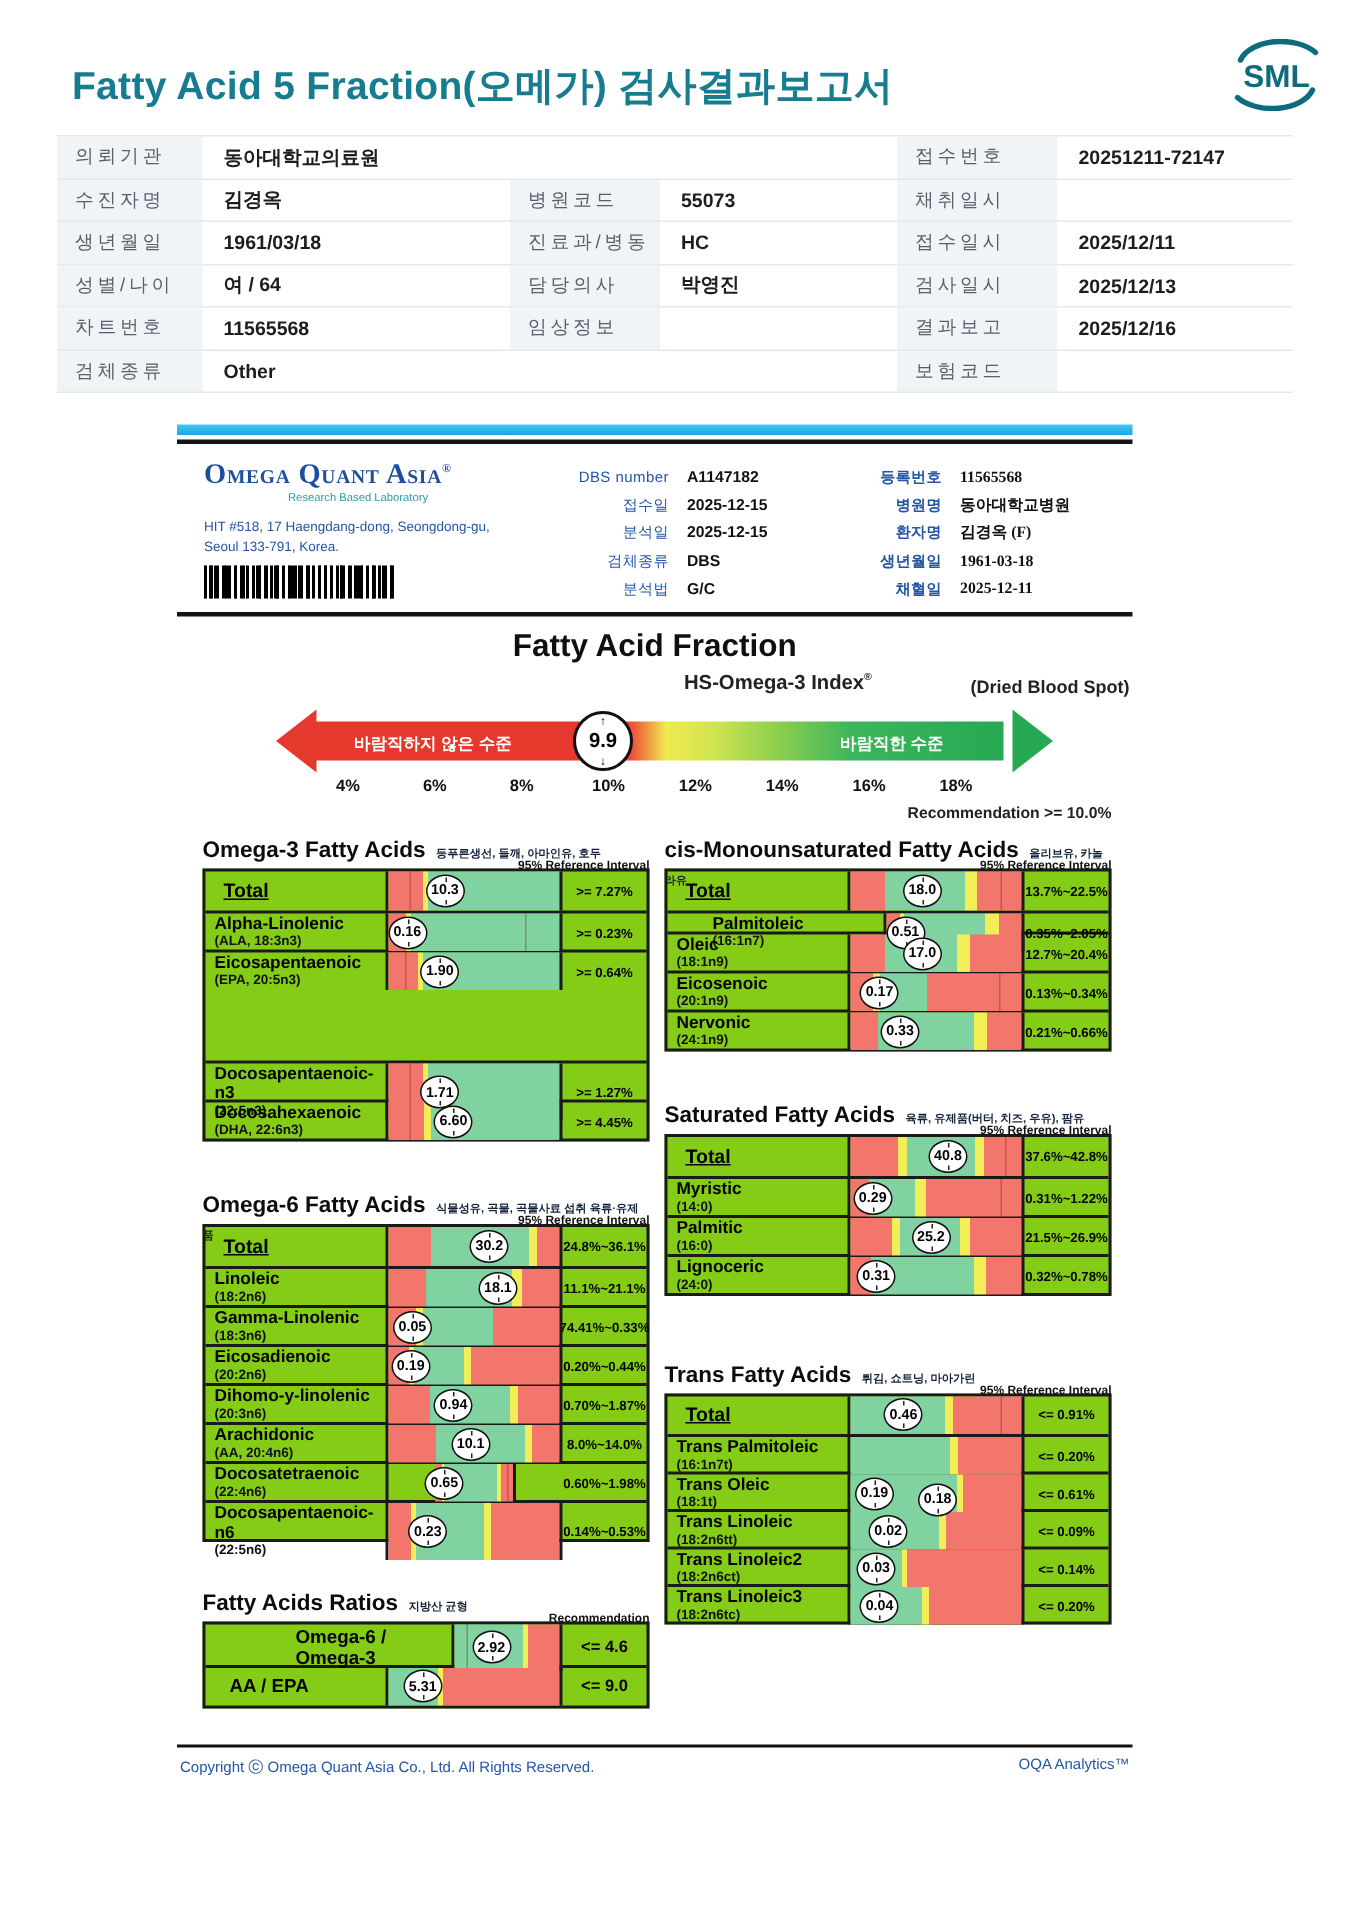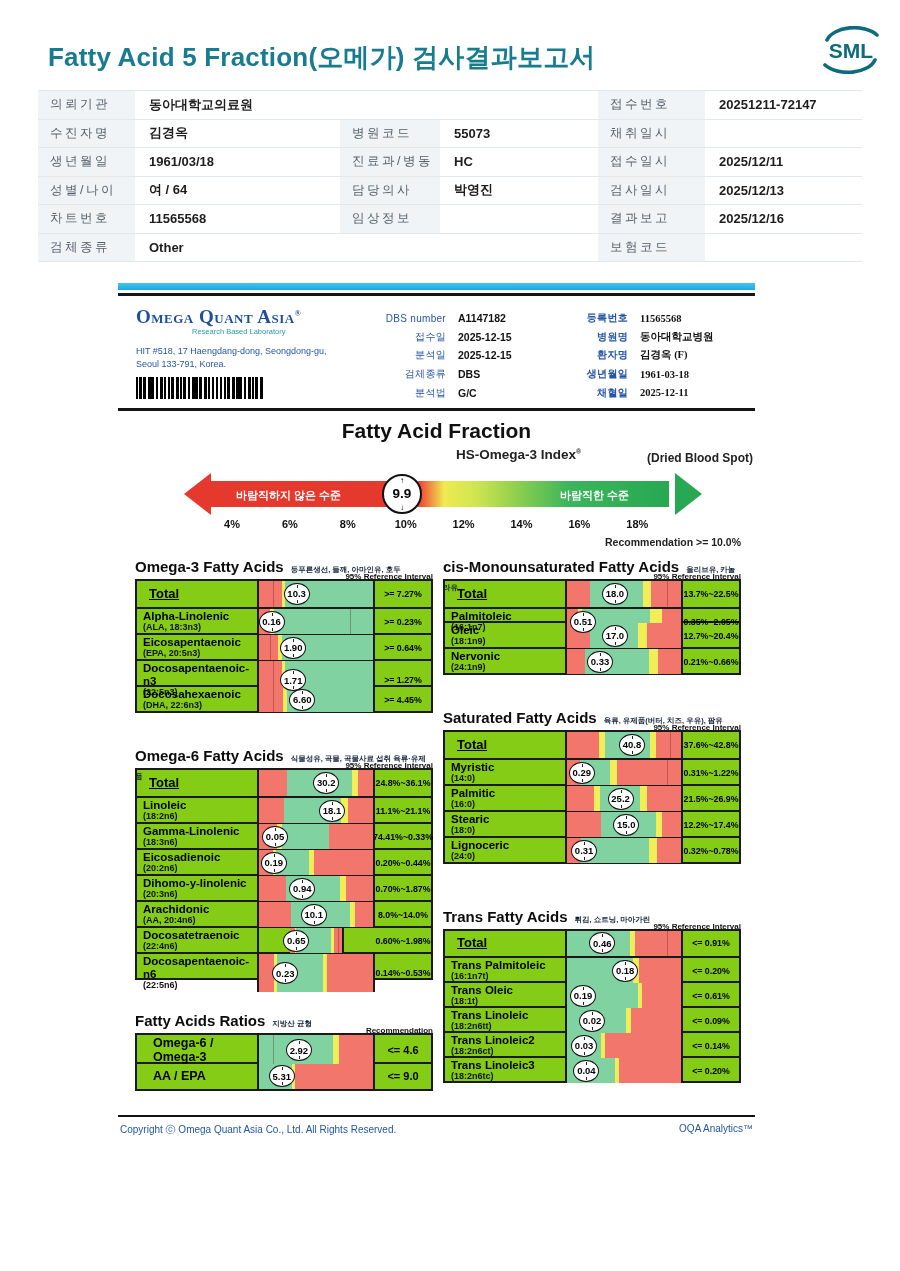--- a/index.html
+++ b/index.html
@@ -295,21 +295,21 @@
                 <div class="name-cell">
                   <div class="n1">Eicosapentaenoic</div>
                   <div class="n2">(EPA, 20:5n3)</div>
                 </div>
                 <div class="bar-cell" style="background: linear-gradient(to right, rgb(243, 118, 108) 0%, rgb(243, 118, 108) 17%, rgb(242, 238, 88) 17%, rgb(242, 238, 88) 20%, rgb(128, 211, 161) 20%, rgb(128, 211, 161) 100%);">
                   <div class="vline" style="left: 10%;"></div>
                   <div class="marker" style="left: 30%;">1.90</div>
                 </div>
                 <div class="ref-cell">&gt;= 0.64%</div>
               </div>
-              <div class="prow" style="height: 26px;">
+              <div class="prow" style="height: 26px; margin-top: 48px;">
                 <div class="name-cell">
                   <div class="n1">Docosapentaenoic-n3</div>
                   <div class="n2">(22:5n3)</div>
                 </div>
                 <div class="bar-cell" style="background: linear-gradient(to right, rgb(243, 118, 108) 0%, rgb(243, 118, 108) 20%, rgb(242, 238, 88) 20%, rgb(242, 238, 88) 23%, rgb(128, 211, 161) 23%, rgb(128, 211, 161) 100%);">
                   <div class="vline" style="left: 12%;"></div>
                   <div class="marker" style="left: 30%;">1.71</div>
                 </div>
                 <div class="ref-cell">&gt;= 1.27%</div>
               </div>
@@ -413,21 +413,21 @@
                 <div class="ref-cell">0.14%~0.53%</div>
               </div>
             </div>
         </div>
         <div class="panel mt-c ratios">
           <div class="panel-head">
             <span class="p-title">Fatty Acids Ratios</span><span class="p-note">지방산 균형</span>
             <span class="p-ref">Recommendation</span>
           </div>
           <div class="ptable">
-              <div class="prow" style="height: 27px;">
+              <div class="prow" style="height: 27px; margin-left: 44px;">
                 <div class="name-cell">
                   <div class="n1">Omega-6 / Omega-3</div>
                 </div>
                 <div class="bar-cell" style="background: linear-gradient(to right, rgb(128, 211, 161) 0%, rgb(128, 211, 161) 65%, rgb(242, 238, 88) 65%, rgb(242, 238, 88) 70%, rgb(243, 118, 108) 70%, rgb(243, 118, 108) 100%);">
                   <div class="vline" style="left: 12%;"></div>
                   <div class="marker" style="left: 35%;">2.92</div>
                 </div>
                 <div class="ref-cell big">&lt;= 4.6</div>
               </div>
               <div class="prow" style="height: 27px;">
@@ -452,39 +452,50 @@
               <div class="prow total" style="height: 26px;">
                 <div class="name-cell">
                   <div class="n1">Total</div>
                 </div>
                 <div class="bar-cell" style="background: linear-gradient(to right, rgb(243, 118, 108) 0%, rgb(243, 118, 108) 20%, rgb(128, 211, 161) 20%, rgb(128, 211, 161) 67%, rgb(242, 238, 88) 67%, rgb(242, 238, 88) 74%, rgb(243, 118, 108) 74%, rgb(243, 118, 108) 100%);">
                   <div class="vline" style="left: 88%;"></div>
                   <div class="marker" style="left: 42%;">18.0</div>
                 </div>
                 <div class="ref-cell">13.7%~22.5%</div>
               </div>
-              <div class="prow" style="height: 14px;">
+              <div class="prow" style="height: 14px; padding-left: 24px;">
                 <div class="name-cell">
                   <div class="n1">Palmitoleic</div>
                   <div class="n2">(16:1n7)</div>
                 </div>
                 <div class="bar-cell" style="background: linear-gradient(to right, rgb(243, 118, 108) 0%, rgb(243, 118, 108) 10%, rgb(242, 238, 88) 10%, rgb(242, 238, 88) 13%, rgb(128, 211, 161) 13%, rgb(128, 211, 161) 73%, rgb(242, 238, 88) 73%, rgb(242, 238, 88) 83%, rgb(243, 118, 108) 83%, rgb(243, 118, 108) 100%);">
                   <div class="marker" style="left: 14%;">0.51</div>
                 </div>
                 <div class="ref-cell">0.35%~2.05%</div>
               </div>
               <div class="prow" style="height: 26px;">
                 <div class="name-cell">
                   <div class="n1">Oleic</div>
                   <div class="n2">(18:1n9)</div>
                 </div>
                 <div class="bar-cell" style="background: linear-gradient(to right, rgb(243, 118, 108) 0%, rgb(243, 118, 108) 20%, rgb(128, 211, 161) 20%, rgb(128, 211, 161) 62%, rgb(242, 238, 88) 62%, rgb(242, 238, 88) 70%, rgb(243, 118, 108) 70%, rgb(243, 118, 108) 100%);">
                   <div class="marker" style="left: 42%;">17.0</div>
                 </div>
                 <div class="ref-cell">12.7%~20.4%</div>
+              </div>
+              <div class="prow" style="height: 26px;">
+                <div class="name-cell">
+                  <div class="n1">Eicosenoic</div>
+                  <div class="n2">(20:1n9)</div>
+                </div>
+                <div class="bar-cell" style="background: linear-gradient(to right, rgb(243, 118, 108) 0%, rgb(243, 118, 108) 13%, rgb(242, 238, 88) 13%, rgb(242, 238, 88) 17%, rgb(128, 211, 161) 17%, rgb(128, 211, 161) 45%, rgb(243, 118, 108) 45%, rgb(243, 118, 108) 100%);">
+                  <div class="vline" style="left: 87%;"></div>
+                  <div class="marker" style="left: 17%;">0.17</div>
+                </div>
+                <div class="ref-cell">0.13%~0.34%</div>
               </div>
               <div class="prow" style="height: 26px;">
                 <div class="name-cell">
                   <div class="n1">Nervonic</div>
                   <div class="n2">(24:1n9)</div>
                 </div>
                 <div class="bar-cell" style="background: linear-gradient(to right, rgb(243, 118, 108) 0%, rgb(243, 118, 108) 16%, rgb(128, 211, 161) 16%, rgb(128, 211, 161) 72%, rgb(242, 238, 88) 72%, rgb(242, 238, 88) 80%, rgb(243, 118, 108) 80%, rgb(243, 118, 108) 100%);">
                   <div class="marker" style="left: 29%;">0.33</div>
                 </div>
                 <div class="ref-cell">0.21%~0.66%</div>
@@ -523,30 +534,20 @@
                   <div class="n1">Palmitic</div>
                   <div class="n2">(16:0)</div>
                 </div>
                 <div class="bar-cell" style="background: linear-gradient(to right, rgb(243, 118, 108) 0%, rgb(243, 118, 108) 24%, rgb(242, 238, 88) 24%, rgb(242, 238, 88) 29%, rgb(128, 211, 161) 29%, rgb(128, 211, 161) 64%, rgb(242, 238, 88) 64%, rgb(242, 238, 88) 70%, rgb(243, 118, 108) 70%, rgb(243, 118, 108) 100%);">
                   <div class="marker" style="left: 47%;">25.2</div>
                 </div>
                 <div class="ref-cell">21.5%~26.9%</div>
               </div>
               <div class="prow" style="height: 26px;">
                 <div class="name-cell">
-                  <div class="n1">Stearic</div>
-                  <div class="n2">(18:0)</div>
-                </div>
-                <div class="bar-cell" style="background: linear-gradient(to right, rgb(243, 118, 108) 0%, rgb(243, 118, 108) 30%, rgb(128, 211, 161) 30%, rgb(128, 211, 161) 78%, rgb(242, 238, 88) 78%, rgb(242, 238, 88) 83%, rgb(243, 118, 108) 83%, rgb(243, 118, 108) 100%);">
-                  <div class="marker" style="left: 52%;">15.0</div>
-                </div>
-                <div class="ref-cell">12.2%~17.4%</div>
-              </div>
-              <div class="prow" style="height: 26px;">
-                <div class="name-cell">
                   <div class="n1">Lignoceric</div>
                   <div class="n2">(24:0)</div>
                 </div>
                 <div class="bar-cell" style="background: linear-gradient(to right, rgb(243, 118, 108) 0%, rgb(243, 118, 108) 12%, rgb(128, 211, 161) 12%, rgb(128, 211, 161) 72%, rgb(242, 238, 88) 72%, rgb(242, 238, 88) 79%, rgb(243, 118, 108) 79%, rgb(243, 118, 108) 100%);">
                   <div class="marker" style="left: 15%;">0.31</div>
                 </div>
                 <div class="ref-cell">0.32%~0.78%</div>
               </div>
             </div>
         </div>
@@ -565,21 +566,21 @@
                   <div class="marker" style="left: 31%;">0.46</div>
                 </div>
                 <div class="ref-cell">&lt;= 0.91%</div>
               </div>
               <div class="prow" style="height: 25px;">
                 <div class="name-cell">
                   <div class="n1">Trans Palmitoleic</div>
                   <div class="n2">(16:1n7t)</div>
                 </div>
                 <div class="bar-cell" style="background: linear-gradient(to right, rgb(128, 211, 161) 0%, rgb(128, 211, 161) 58%, rgb(242, 238, 88) 58%, rgb(242, 238, 88) 63%, rgb(243, 118, 108) 63%, rgb(243, 118, 108) 100%);">
-                  <div class="marker" style="left: 51%;">0.18</div>
+                  <div class="marker" style="left: 51%; margin-top: 29px;">0.18</div>
                 </div>
                 <div class="ref-cell">&lt;= 0.20%</div>
               </div>
               <div class="prow" style="height: 25px;">
                 <div class="name-cell">
                   <div class="n1">Trans Oleic</div>
                   <div class="n2">(18:1t)</div>
                 </div>
                 <div class="bar-cell" style="background: linear-gradient(to right, rgb(128, 211, 161) 0%, rgb(128, 211, 161) 62%, rgb(242, 238, 88) 62%, rgb(242, 238, 88) 66%, rgb(243, 118, 108) 66%, rgb(243, 118, 108) 100%);">
                   <div class="marker" style="left: 14%;">0.19</div>

